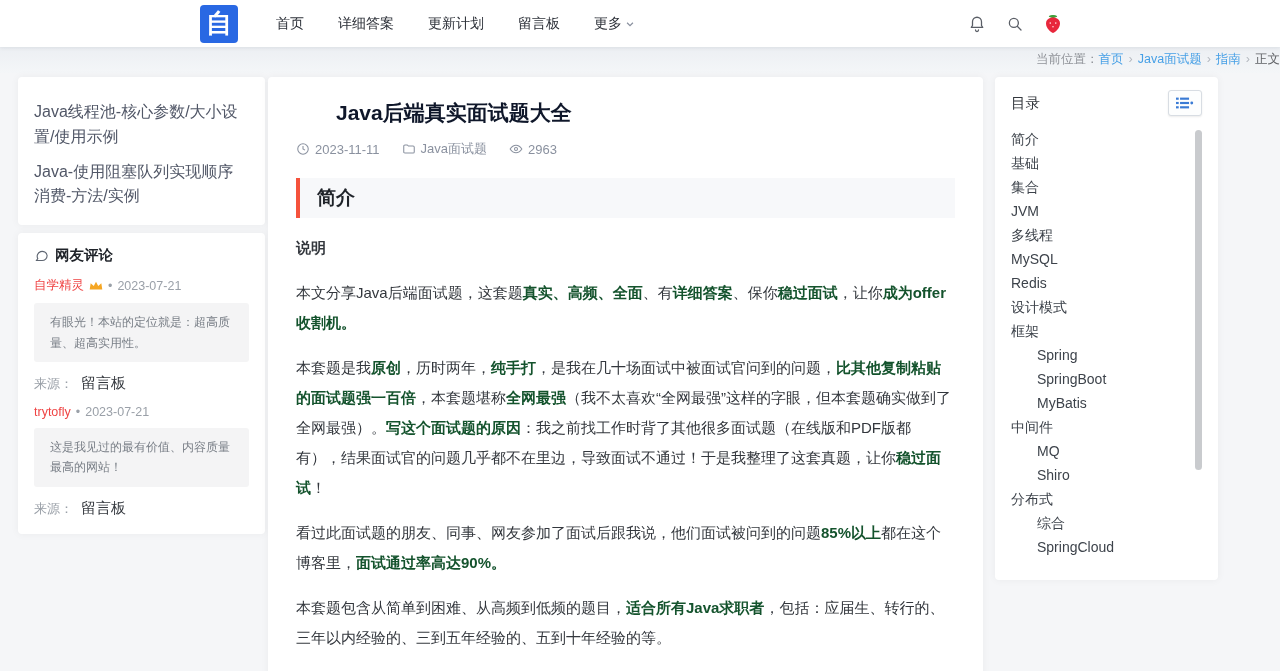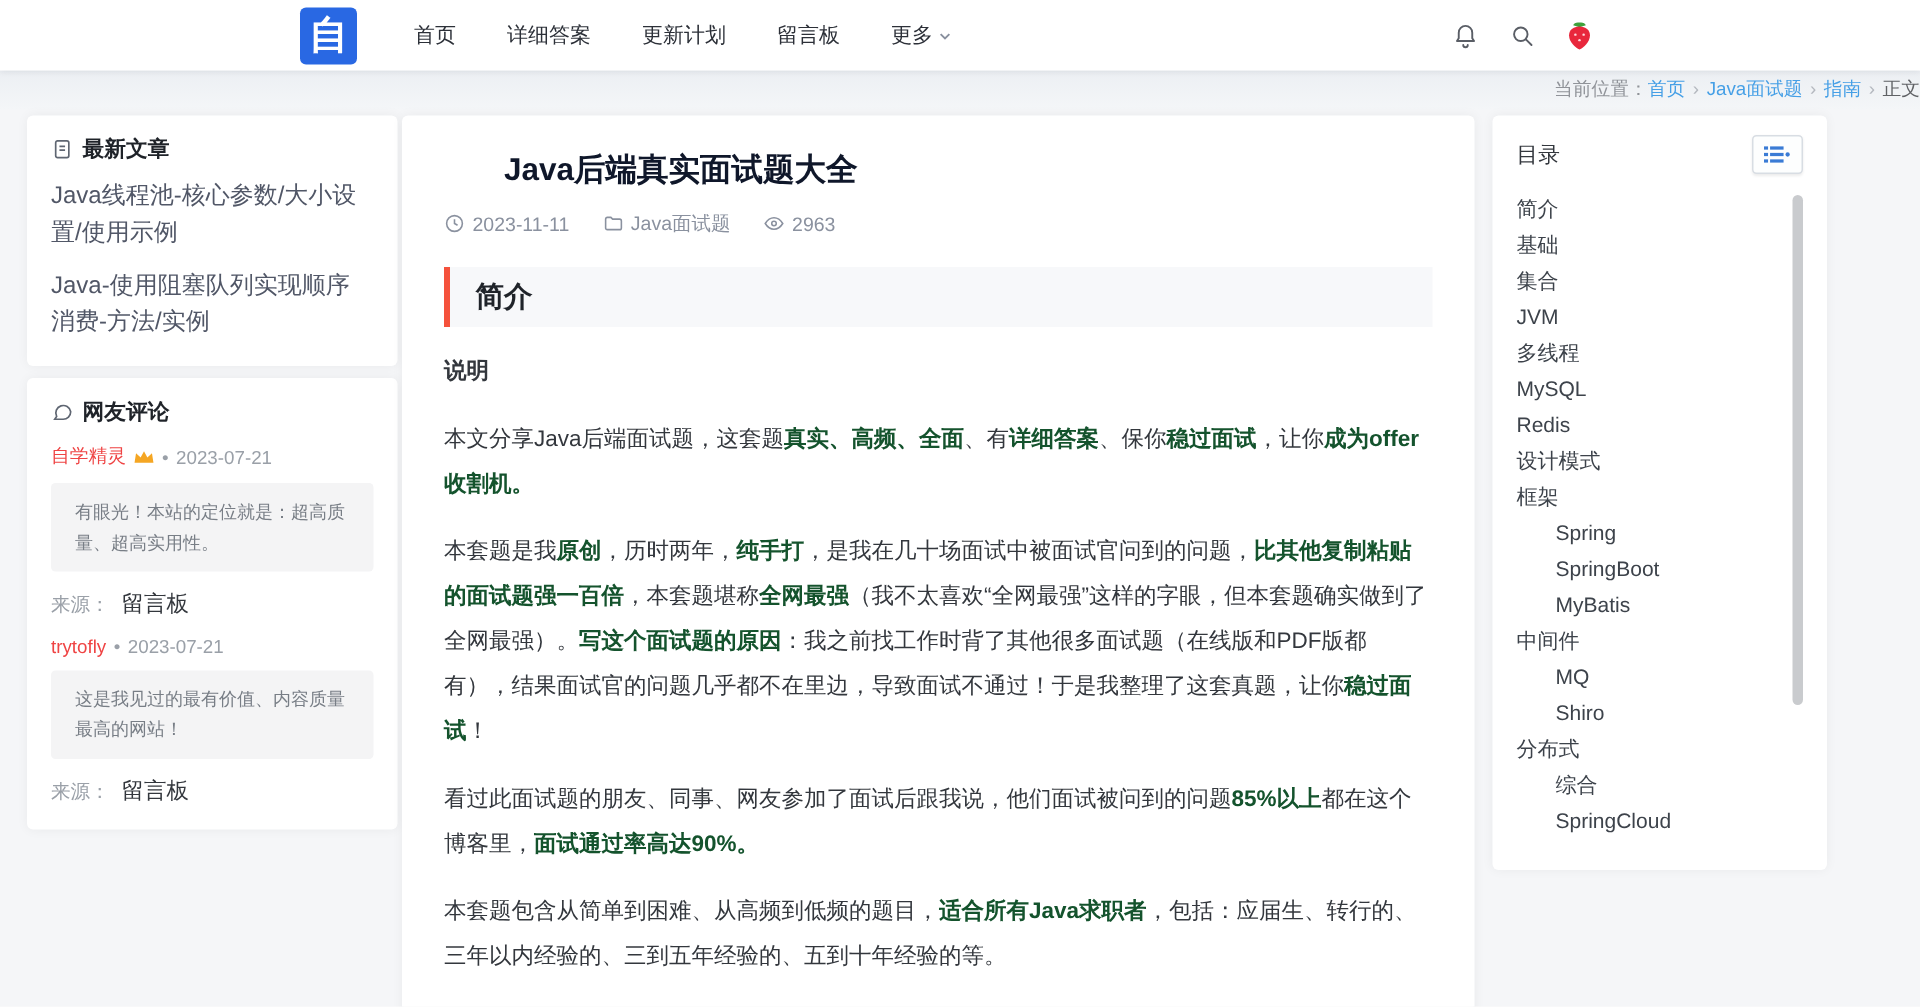--- a/index.html
+++ b/index.html
@@ -118,28 +118,20 @@
 </header>
 
 <div class="breadcrumb-bar">
   <span>当前位置：</span><span><a>首页</a><span class="crumb-sep">›</span><a>Java面试题</a><span class="crumb-sep">›</span><a>指南</a><span class="crumb-sep">›</span></span><span class="crumb-cur">正文</span>
 </div>
 
 <div class="layout">
 
   <aside class="left-col">
     <section class="card side-card">
-      <div class="side-head">
-        <svg viewBox="0 0 24 24" fill="none" stroke="currentColor" stroke-width="1.8">
-            <rect x="5" y="3" width="14" height="18" rx="2"></rect>
-            <line x1="9" y1="9" x2="15" y2="9"></line>
-            <line x1="9" y1="13" x2="15" y2="13"></line>
-          </svg>
-        <span>最新文章</span>
-      </div>
       <div>
 
       <div class="latest-item">Java线程池-核心参数/大小设置/使用示例</div>
           <div class="latest-item">Java-使用阻塞队列实现顺序消费-方法/实例</div>
         </div>
     </section>
 
     <section class="card side-card">
       <div class="side-head">
         <svg viewBox="0 0 24 24" fill="none" stroke="currentColor" stroke-width="1.8">

